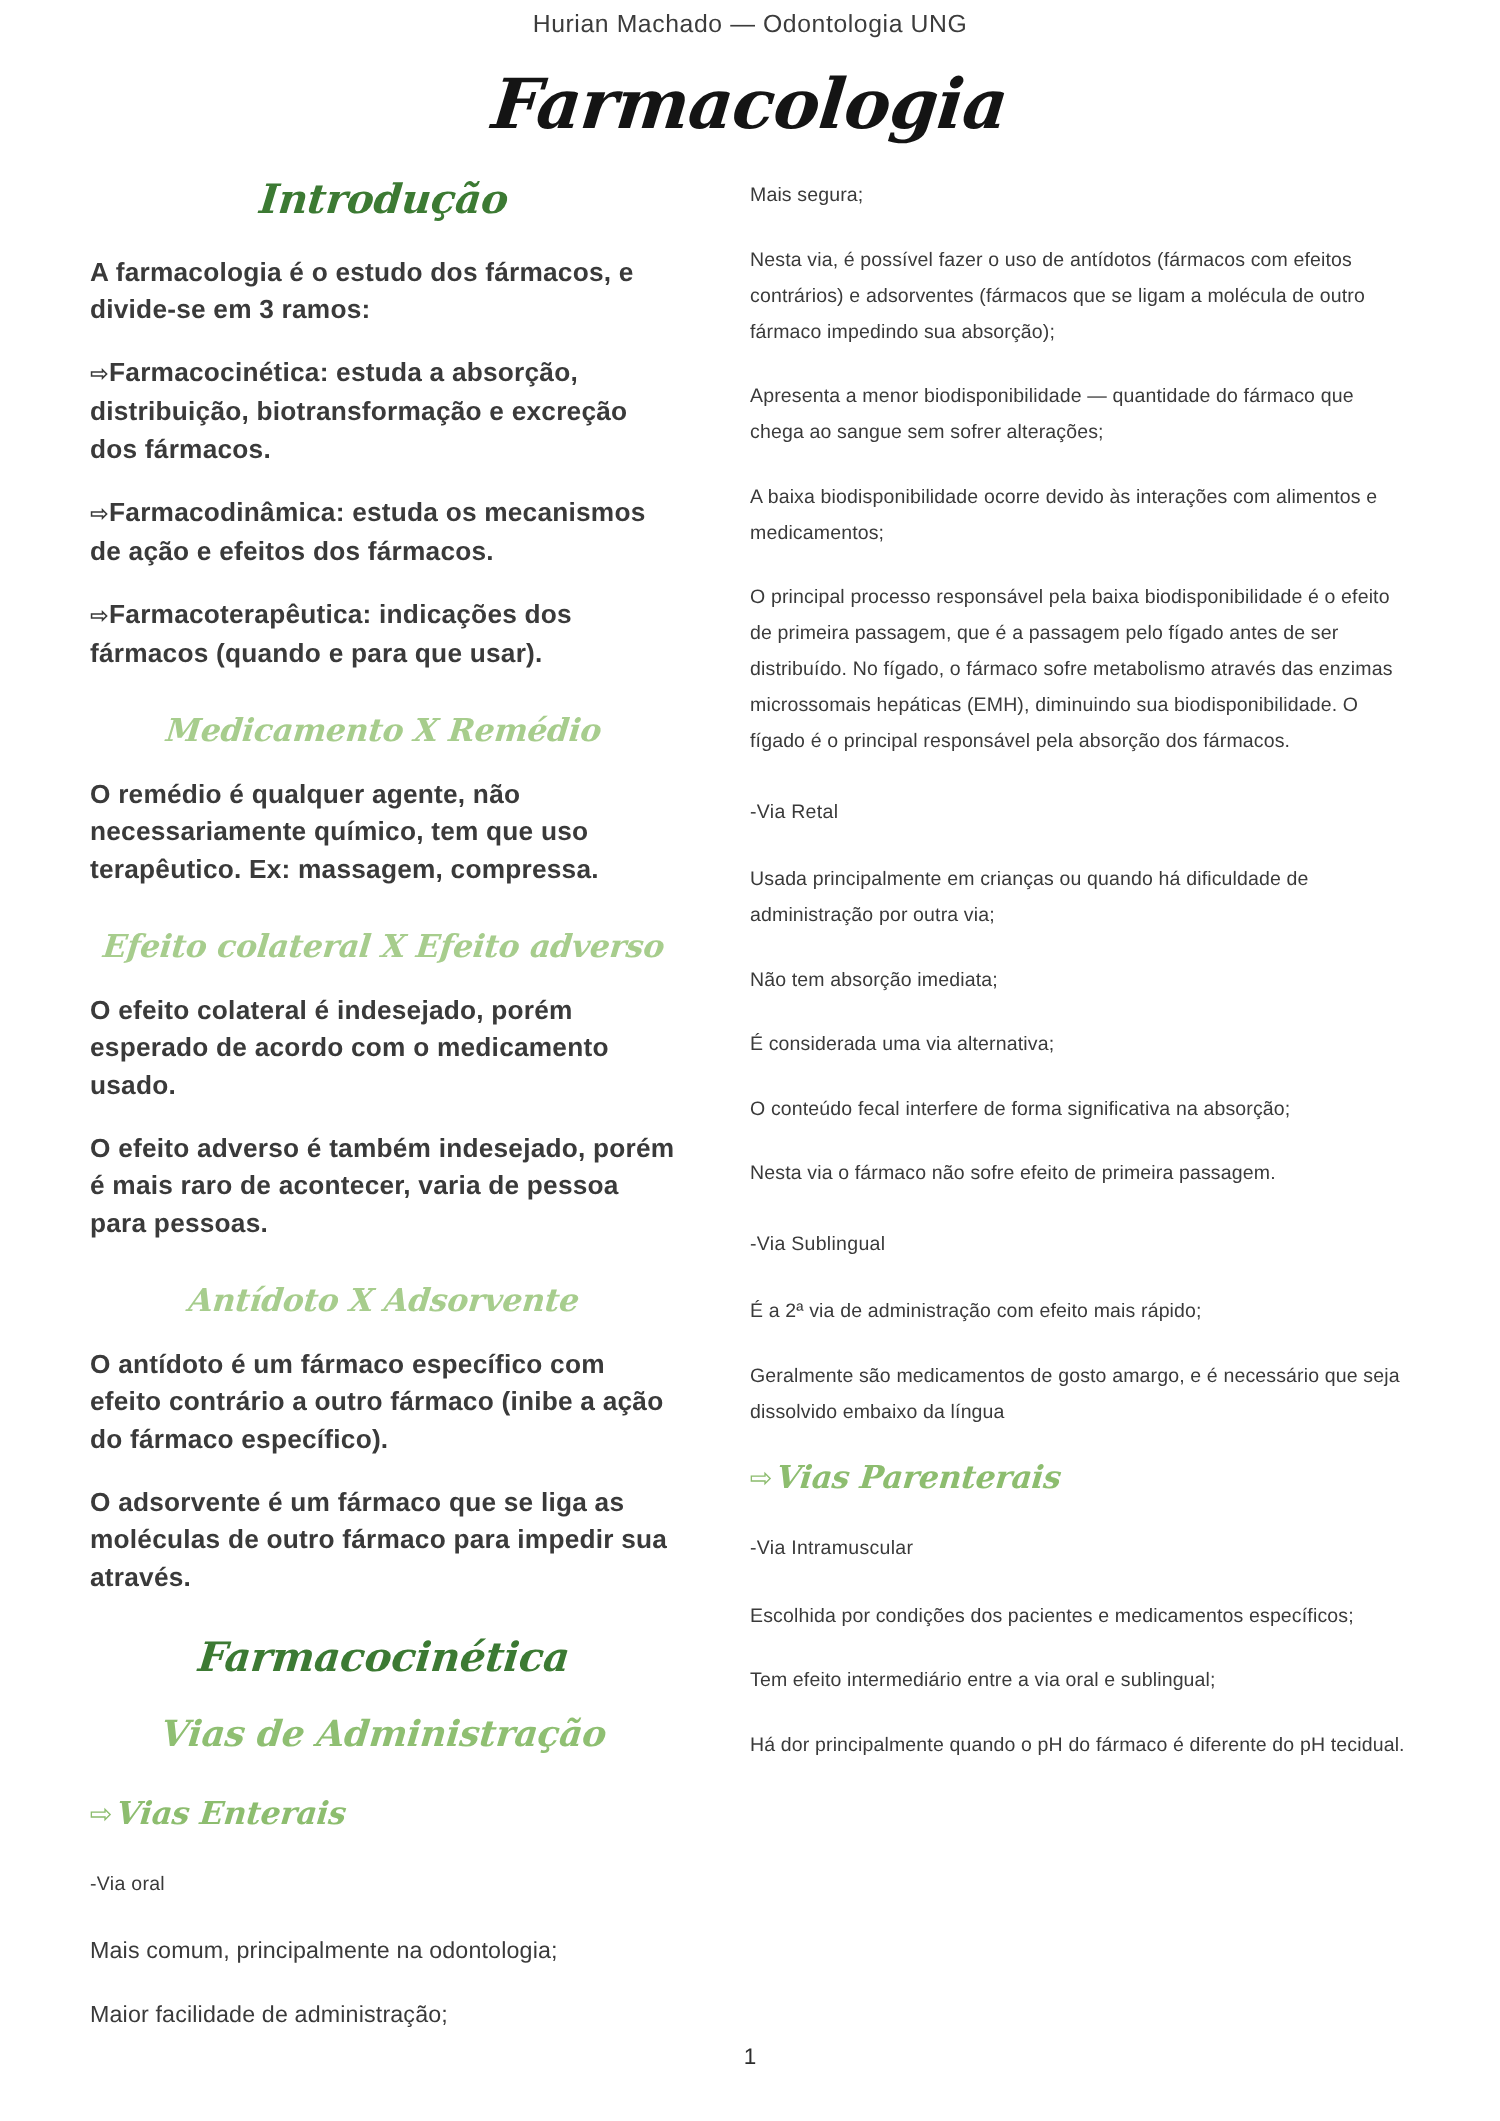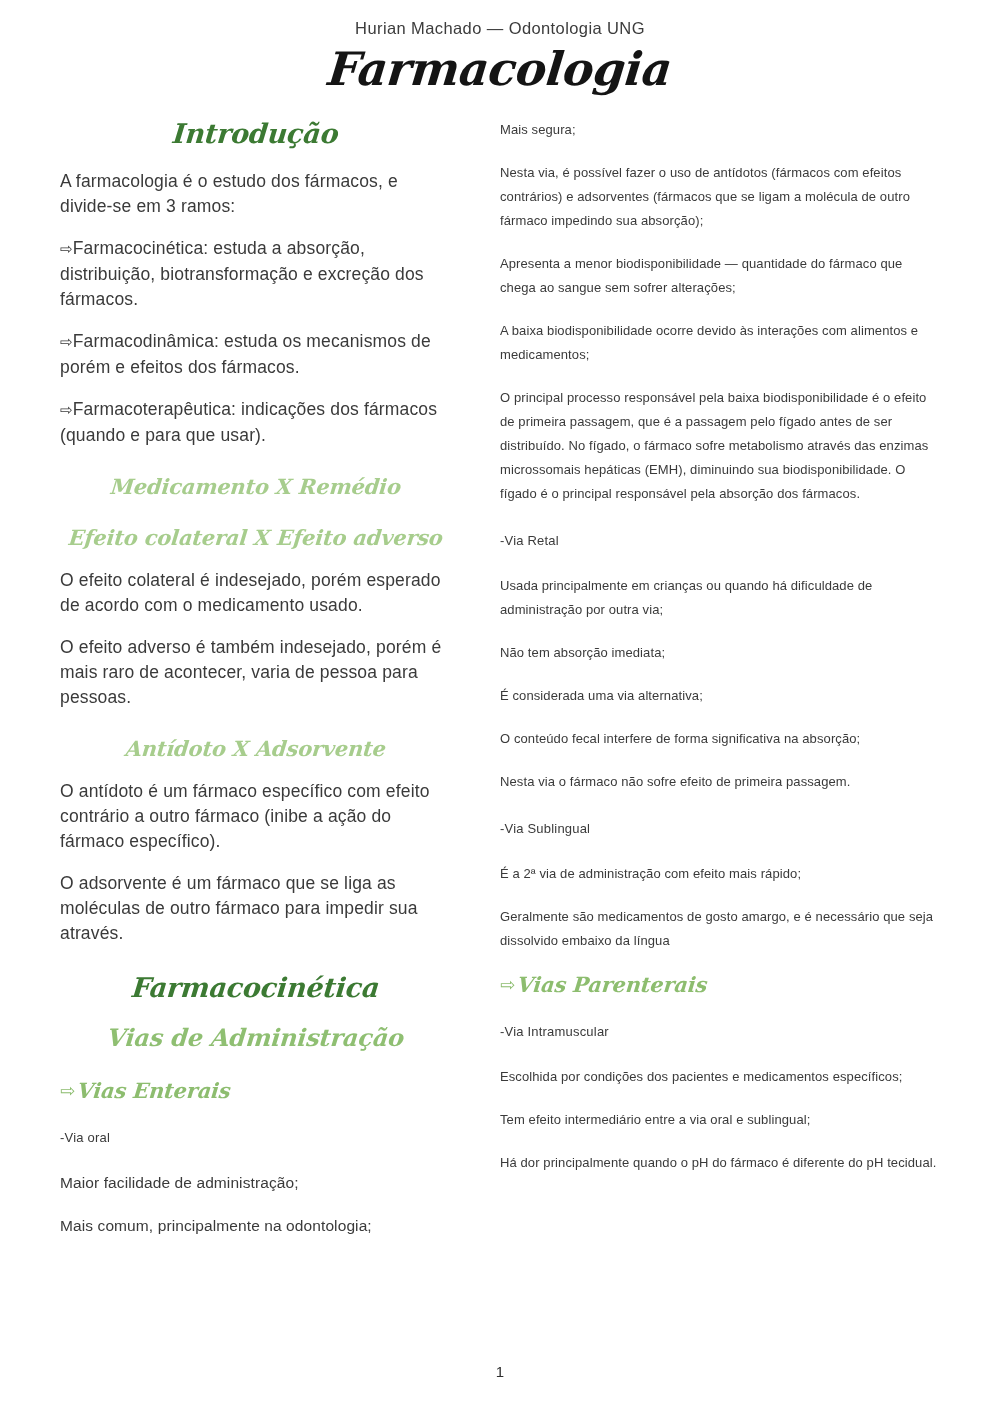--- a/index.html
+++ b/index.html
@@ -29,21 +29,20 @@
     position: absolute;
     top: 7px;
     left: 0;
     width: 1000px;
     text-align: center;
     font-family: "Liberation Sans", sans-serif;
     font-size: 16.5px;
     letter-spacing: 0.4px;
     color: #3c3c3c;
     font-weight: 300;
-    margin-top: 12px;
     -webkit-font-smoothing: antialiased;
   }
 
   .doc-title {
     position: absolute;
     top: 42px;
     left: 0;
     width: 1000px;
     text-align: center;
     font-family: "DejaVu Serif", serif;
@@ -132,20 +131,21 @@
     font-family: "Liberation Sans", sans-serif;
     font-weight: 300;
     color: #3a3a3a;
     margin: 0 0 17px 0;
     -webkit-font-smoothing: antialiased;
   }
   .p-lg {                  
     font-size: 17.5px;
     line-height: 25px;
     letter-spacing: 0.15px;
+    font-weight: bold;
   }
   .p-sm {                  
     font-size: 15.5px;
     line-height: 23px;
     letter-spacing: 0.1px;
     margin-bottom: 20px;
   }
   .p-rt {                  
     font-size: 13px;
     line-height: 24px;
@@ -193,47 +193,48 @@
   <div class="columns">
 
     <div class="col col-left">
 
       <h2 class="script h-section">Introdução</h2>
 
       <p class="p p-lg">A farmacologia é o estudo dos fármacos, e divide-se em 3 ramos:</p>
 
       <p class="p p-lg"><span class="arrow-inline">⇨</span><span>Farmacocinética: estuda a absorção, distribuição, biotransformação e excreção dos fármacos.</span></p>
 
-      <p class="p p-lg"><span class="arrow-inline">⇨</span><span>Farmacodinâmica: estuda os mecanismos de porém e efeitos dos fármacos.</span></p>
+      <p class="p p-lg"><span class="arrow-inline">⇨</span><span>Farmacodinâmica: estuda os mecanismos de ação e efeitos dos fármacos.</span></p>
 
       <p class="p p-lg"><span class="arrow-inline">⇨</span><span>Farmacoterapêutica: indicações dos fármacos (quando e para que usar).</span></p>
 
       <h3 class="script h-sub">Medicamento X Remédio</h3>
 
+      <p class="p p-lg">O remédio é qualquer agente, não necessariamente químico, tem que uso terapêutico. Ex: massagem, compressa.</p>
 
       <h3 class="script h-sub">Efeito colateral X Efeito adverso</h3>
 
       <p class="p p-lg">O efeito colateral é indesejado, porém esperado de acordo com o medicamento usado.</p>
       <p class="p p-lg">O efeito adverso é também indesejado, porém é mais raro de acontecer, varia de pessoa para pessoas.</p>
 
       <h3 class="script h-sub">Antídoto X Adsorvente</h3>
 
       <p class="p p-lg">O antídoto é um fármaco específico com efeito contrário a outro fármaco (inibe a ação do fármaco específico).</p>
       <p class="p p-lg">O adsorvente é um fármaco que se liga as moléculas de outro fármaco para impedir sua através.</p>
 
       <h2 class="script h-section tight-top">Farmacocinética</h2>
 
       <h3 class="script h-sub-mid">Vias de Administração</h3>
 
       <h4 class="script h-route"><span class="arrow">⇨</span><span>Vias Enterais</span></h4>
 
       <div class="h-via">-Via oral</div>
 
+      <p class="p p-sm">Mais comum, principalmente na odontologia;</p>
       <p class="p p-sm">Maior facilidade de administração;</p>
-      <p class="p p-sm">Mais comum, principalmente na odontologia;</p>
 
     </div>
 
     <div class="col col-right">
 
       <p class="p p-rt">Mais segura;</p>
       <p class="p p-rt">Nesta via, é possível fazer o uso de antídotos (fármacos com efeitos contrários) e adsorventes (fármacos que se ligam a molécula de outro fármaco impedindo sua absorção);</p>
       <p class="p p-rt">Apresenta a menor biodisponibilidade — quantidade do fármaco que chega ao sangue sem sofrer alterações;</p>
       <p class="p p-rt">A baixa biodisponibilidade ocorre devido às interações com alimentos e medicamentos;</p>
       <p class="p p-rt">O principal processo responsável pela baixa biodisponibilidade é o efeito de primeira passagem, que é a passagem pelo fígado antes de ser distribuído. No fígado, o fármaco sofre metabolismo através das enzimas microssomais hepáticas (EMH), diminuindo sua biodisponibilidade. O fígado é o principal responsável pela absorção dos fármacos.</p>

